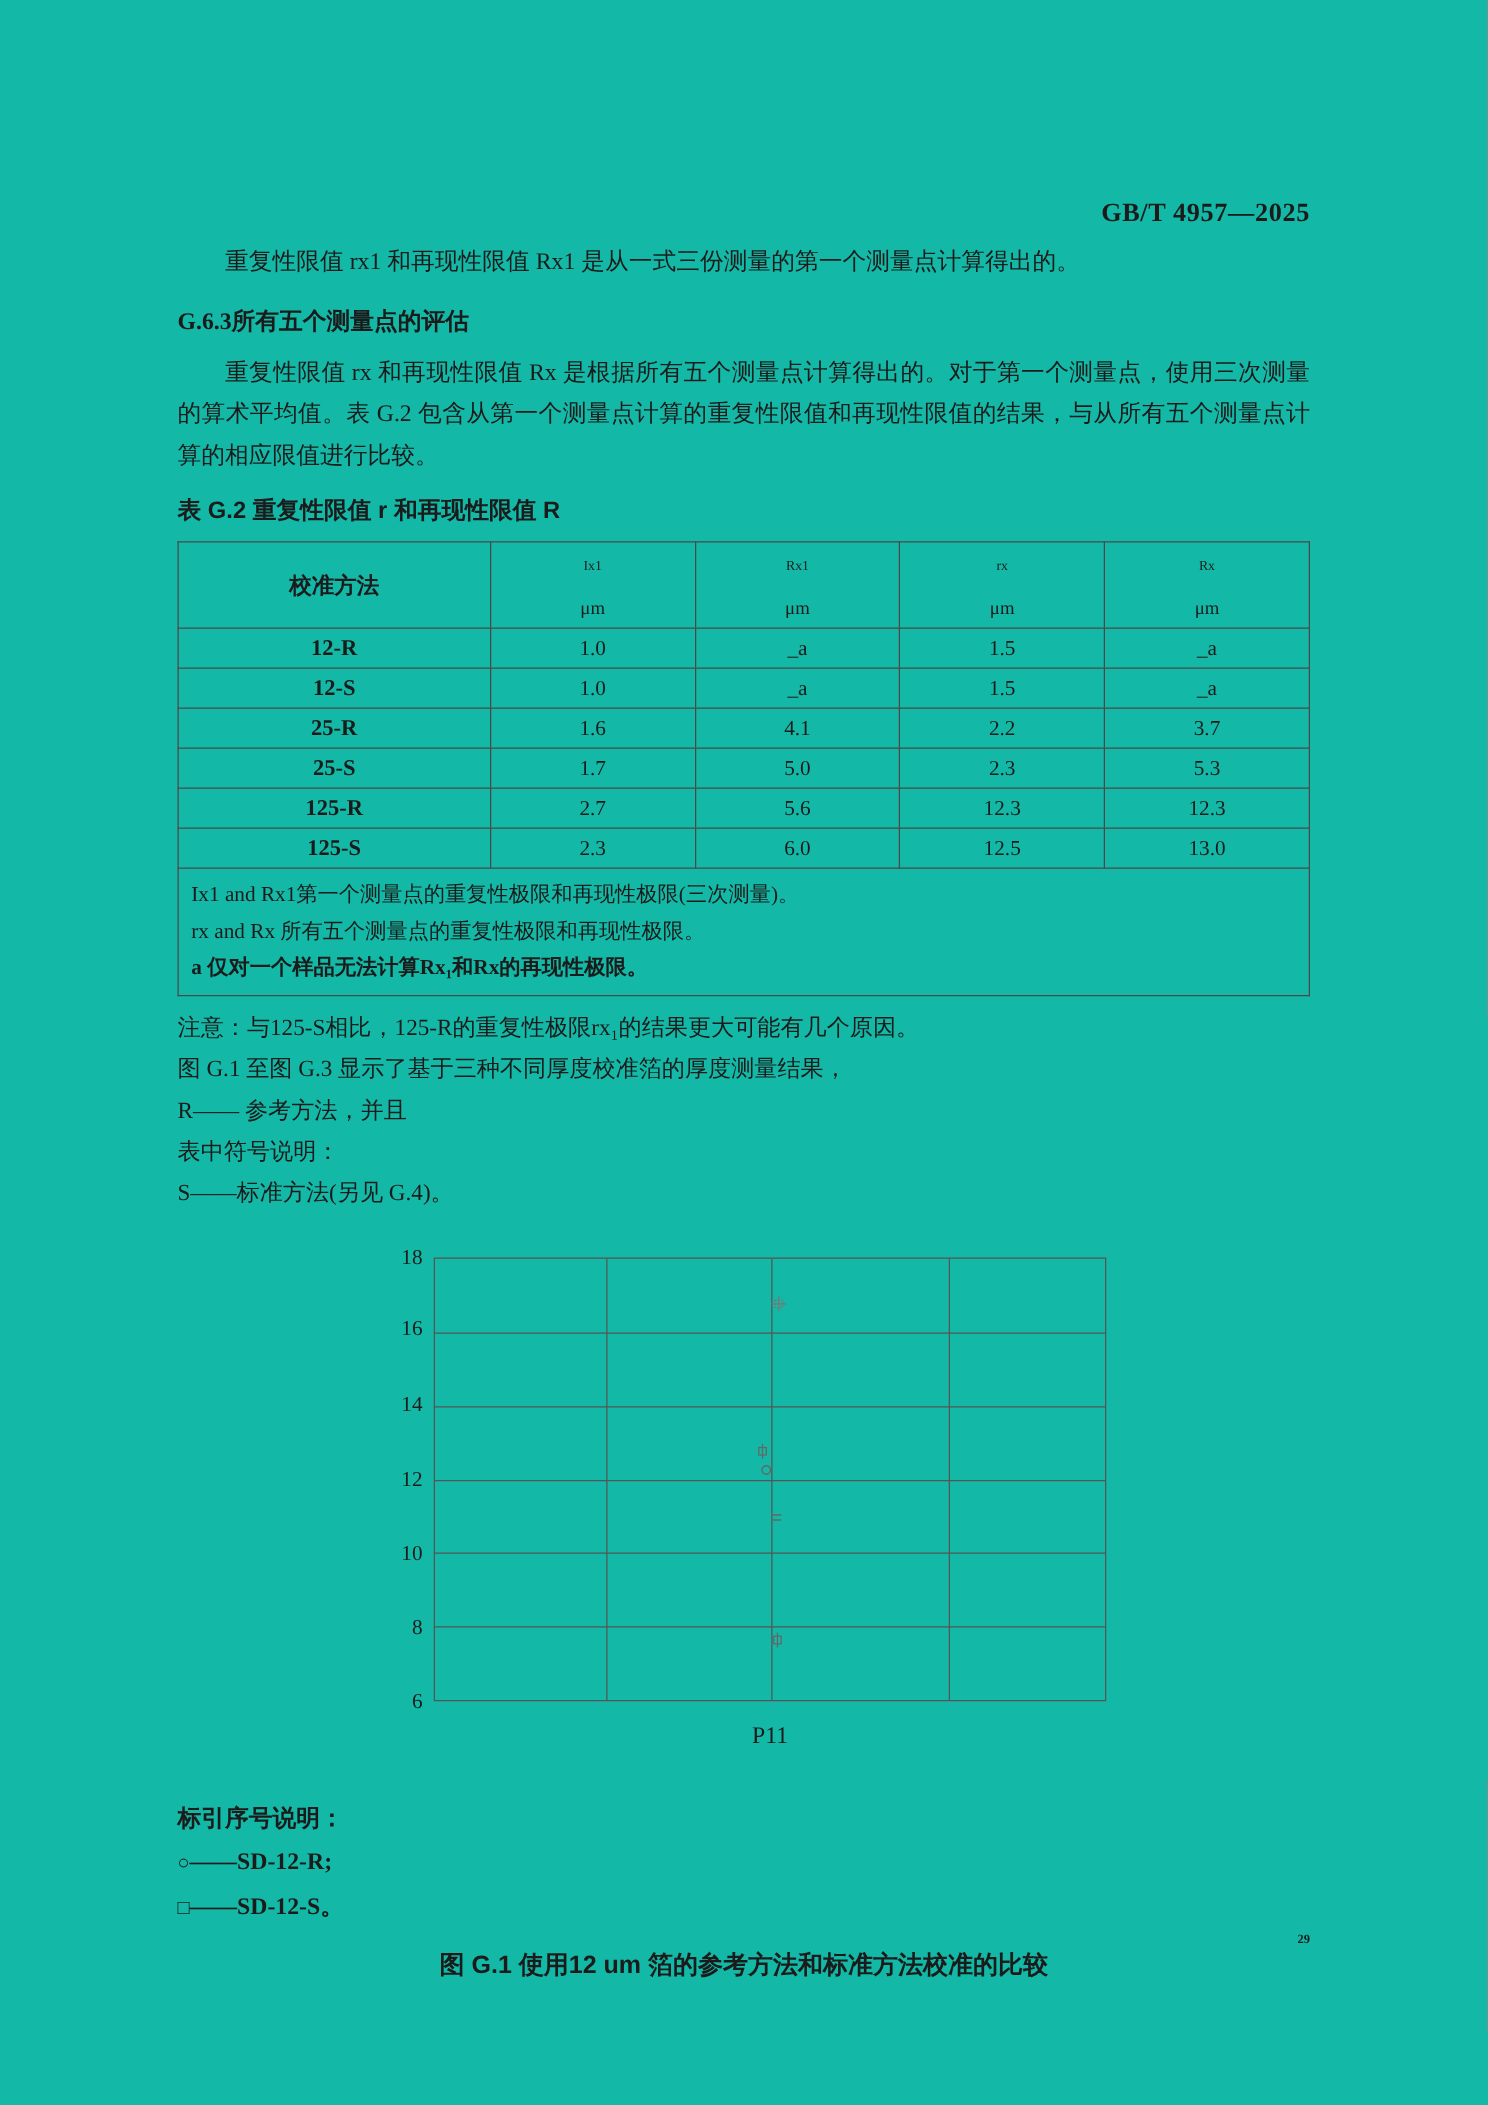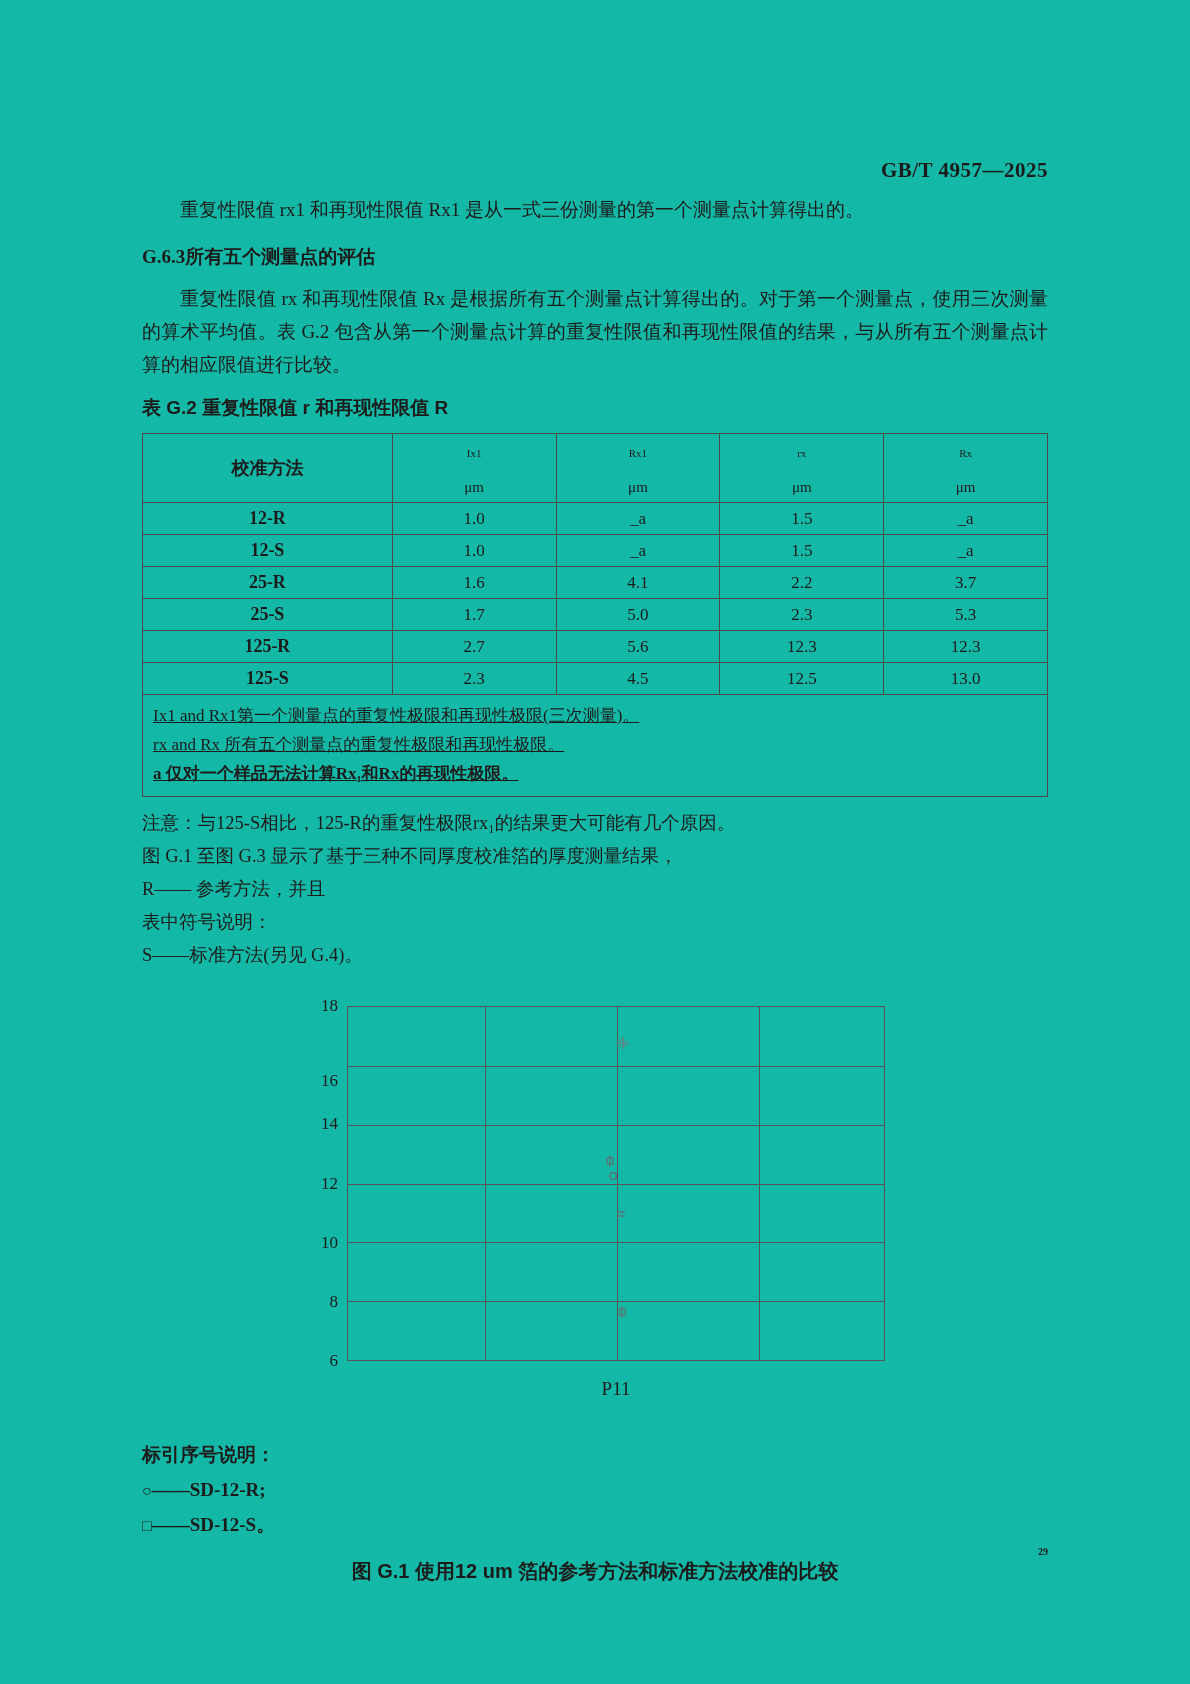--- a/index.html
+++ b/index.html
@@ -24,21 +24,21 @@
             font-size:17px; table-layout:fixed;}
   table.g2 td{ border:1px solid #4a4a4a; text-align:center; padding:2px 4px;}
   table.g2 .c-method{ width:27.6%;}
   table.g2 .c-val{ width:18.1%;}
   table.g2 .hsym{ height:34px; font-size:11px;}
   table.g2 .hunit{ height:26px; font-size:15px; border-top:none;}
   table.g2 .no-b-bottom{ border-bottom:none;}
   table.g2 .method-cell{ font-weight:bold; font-size:18px; font-family:"Liberation Serif",serif;}
   table.g2 tbody td{ height:27px;}
   table.g2 .foot-cell{ text-align:left; padding:6px 10px 8px 10px;}
-  .footnote-line{ font-size:17px; line-height:29px;text-decoration:underline;}
+  .footnote-line{ font-size:17px; line-height:29px;}
   .footnote-line.fn-a{ font-weight:600;}
   .note{ font-size:18.5px; line-height:21px; margin:12px 0 0 0;}
   .note.first{ margin-top:16px;}
   
   .chart{ position:relative; margin-top:30px; height:420px;
           font-family:"Liberation Serif",serif;}
   .plot{ position:absolute; left:205px; top:10px; width:538px; height:355px;
          border:1px solid #555; box-sizing:border-box;}
   .gl-h{ position:absolute; left:0; width:100%; height:1px; background:#555;}
   .gl-v{ position:absolute; top:0; height:100%; width:1px; background:#555;}
@@ -130,21 +130,21 @@
       <tr>
         <td class="method-cell">125-R</td>
         <td>2.7</td>
         <td>5.6</td>
         <td>12.3</td>
         <td>12.3</td>
       </tr>
       <tr>
         <td class="method-cell">125-S</td>
         <td>2.3</td>
-        <td>4.5</td>
+        <td>6.0</td>
         <td>12.5</td>
         <td>13.0</td>
       </tr>
       <tr>
         <td colspan="5" class="foot-cell">
           <div class="footnote-line">Ix1 and Rx1第一个测量点的重复性极限和再现性极限(三次测量)。</div>
           <div class="footnote-line">rx and Rx  所有五个测量点的重复性极限和再现性极限。</div>
           <div class="footnote-line fn-a">a  仅对一个样品无法计算Rx₁和Rx的再现性极限。</div>
         </td>
       </tr>
@@ -152,21 +152,21 @@
   </table>
 
   <p class="note first">注意：与125-S相比，125-R的重复性极限rx₁的结果更大可能有几个原因。</p>
   <p class="note">图 G.1 至图 G.3  显示了基于三种不同厚度校准箔的厚度测量结果，</p>
   <p class="note">R—— 参考方法，并且</p>
   <p class="note">表中符号说明：</p>
   <p class="note">S——标准方法(另见 G.4)。</p>
 
   <div class="chart">
     <div class="ytick" style="top:-1px">18</div>
-    <div class="ytick" style="top:74px">16</div>
+    <div class="ytick" style="top:56px">16</div>
     <div class="ytick" style="top:117px">14</div>
     <div class="ytick" style="top:177px">12</div>
     <div class="ytick" style="top:236px">10</div>
     <div class="ytick" style="top:295px">8</div>
     <div class="ytick" style="top:354px">6</div>
 
     <div class="plot" id="plot">
       <div class="gl-h" style="top:16.667%"></div>
       <div class="gl-h" style="top:33.333%"></div>
       <div class="gl-h" style="top:50%"></div>

